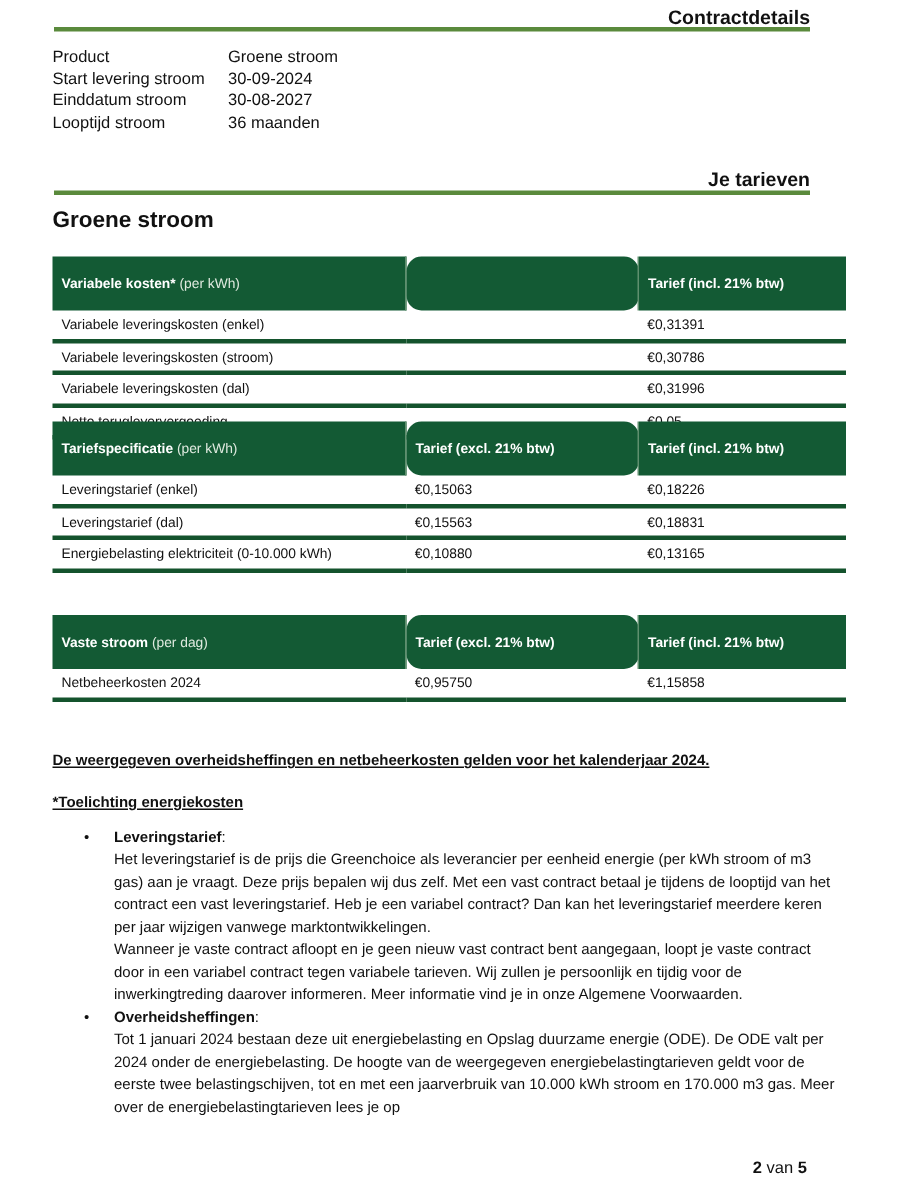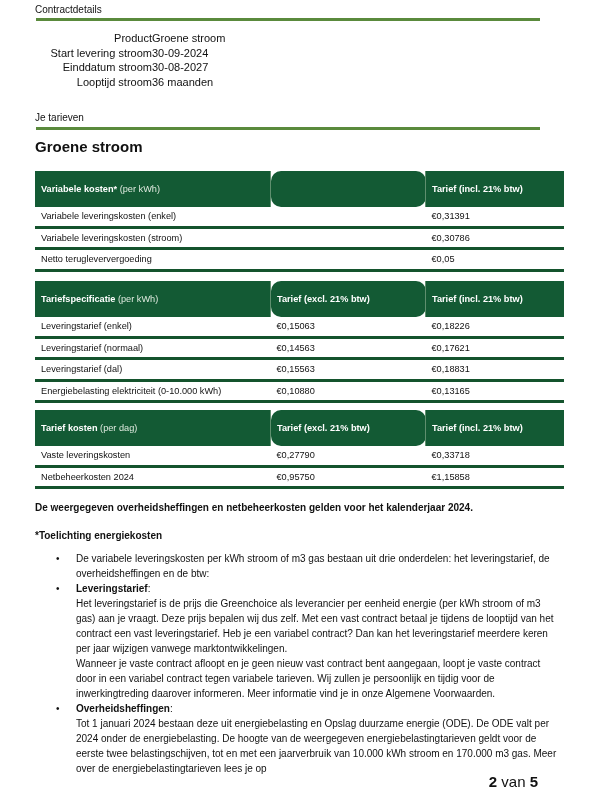--- a/index.html
+++ b/index.html
@@ -1,33 +1,33 @@
 <!DOCTYPE html>
 <html><head>
 <meta charset="utf-8">
 <style>
   html, body { margin:0; padding:0; }
   body { width:608px; height:800px; background:#ffffff; font-family:"Liberation Sans", sans-serif; color:#111; position:relative; overflow:hidden; }
-  .section-head { position:absolute; left:35px; width:505px; font-weight:normal; font-size:10px; }
+  .section-head { position:absolute; left:35px; width:505px; font-weight:bold; font-size:13px;text-align:right; }
   .section-rule { position:absolute; left:36px; width:504px; height:3px; background:#5a8a3c; }
   .kv { position:absolute; left:35px; font-size:11px; line-height:14.5px; }
   .kv .row { display:flex; }
-  .kv .k { width:117px;text-align:right; }
+  .kv .k { width:117px; }
   .title { position:absolute; left:35px; top:138px; font-size:15px; font-weight:bold; }
   table.tarief { position:absolute; left:35px; width:529px; border-collapse:collapse; font-size:9.2px; }
   table.tarief th { background:#135a34; color:#fff; text-align:left; font-weight:bold; padding:0 6px; height:36px; border-right:1px solid #5f8f6e; }
   table.tarief th:last-child { border-right:none; }
   table.tarief th .sub { font-weight:normal; color:#dfeadf;margin-top:25px; }
   table.tarief td { padding:0 6px; height:18.5px; border-bottom:3px solid #14532d; }
   .c1 { width:223px; } .c2 { width:142px;border-radius:10px; }
-  .note { position:absolute; left:35px; font-size:10px; font-weight:bold; }
+  .note { position:absolute; left:35px; font-size:10px; font-weight:bold;text-decoration:underline; }
   ul.expl { position:absolute; left:58px; top:551px; width:500px; margin:0; padding:0; list-style:none; font-size:10px; line-height:15px; }
   ul.expl li { position:relative; padding-left:18px; }
   ul.expl li::before { content:"•"; position:absolute; left:-2px; top:0; }
-  .page { position:absolute; right:70px; top:773px; font-size:15px; }
+  .page { position:absolute; right:70px; top:773px; font-size:11px; }
 </style>
 </head>
 <body>
 
 <div class="section-head" style="top:4px;">Contractdetails</div>
 <div class="section-rule" style="top:18px;"></div>
 
 <div class="kv" style="top:31px;">
   <div class="row">
       <span class="k">Product</span>
@@ -63,79 +63,73 @@
         <td>Variabele leveringskosten (enkel)</td>
         <td></td>
         <td>€0,31391</td>
       </tr>
   <tr>
         <td>Variabele leveringskosten (stroom)</td>
         <td></td>
         <td>€0,30786</td>
       </tr>
   <tr>
+        <td>Variabele leveringskosten (dal)</td>
+        <td></td>
+        <td>€0,31996</td>
+      </tr>
+  <tr>
         <td>Netto terugleververgoeding</td>
         <td></td>
         <td>€0,05</td>
       </tr>
 </tbody>
   </table>
 
 <table class="tarief" style="top:281px;">
   <tbody>
       <tr>
     <th class="c1"><span>Tariefspecificatie</span><span class="sub">  (per kWh)</span></th>
     <th class="c2">Tarief (excl. 21% btw)</th>
     <th>Tarief (incl. 21% btw)</th>
   </tr>
   <tr>
         <td>Leveringstarief (enkel)</td>
         <td>€0,15063</td>
         <td>€0,18226</td>
       </tr>
   <tr>
-        <td>Leveringstarief (normaal)</td>
-        <td>€0,14563</td>
-        <td>€0,17621</td>
-      </tr>
-  <tr>
         <td>Leveringstarief (dal)</td>
         <td>€0,15563</td>
         <td>€0,18831</td>
       </tr>
   <tr>
         <td>Energiebelasting elektriciteit (0-10.000 kWh)</td>
         <td>€0,10880</td>
         <td>€0,13165</td>
       </tr>
 </tbody>
   </table>
 
 <table class="tarief" style="top:410px;">
   <tbody>
       <tr>
-    <th class="c1"><span>Tarief kosten</span><span class="sub"> (per dag)</span></th>
+    <th class="c1"><span>Vaste stroom</span><span class="sub"> (per dag)</span></th>
     <th class="c2">Tarief (excl. 21% btw)</th>
     <th>Tarief (incl. 21% btw)</th>
   </tr>
-  <tr>
-        <td>Vaste leveringskosten</td>
-        <td>€0,27790</td>
-        <td>€0,33718</td>
-      </tr>
   <tr>
         <td>Netbeheerkosten 2024</td>
         <td>€0,95750</td>
         <td>€1,15858</td>
       </tr>
 </tbody>
   </table>
 
 <div class="note" style="top:502px;">De weergegeven overheidsheffingen en netbeheerkosten gelden voor het kalenderjaar 2024.</div>
 <div class="note" style="top:530px;">*Toelichting energiekosten</div>
 
 <ul class="expl">
-  <li><span>De variabele leveringskosten per kWh stroom of m3 gas bestaan uit drie onderdelen: het leveringstarief, de overheidsheffingen en de btw:</span></li>
   <li><b>Leveringstarief</b>:<br><span>Het leveringstarief is de prijs die Greenchoice als leverancier per eenheid energie (per kWh stroom of m3 gas) aan je vraagt. Deze prijs bepalen wij dus zelf. Met een vast contract betaal je tijdens de looptijd van het contract een vast leveringstarief. Heb je een variabel contract? Dan kan het leveringstarief meerdere keren per jaar wijzigen vanwege marktontwikkelingen.</span><br><span> Wanneer je vaste contract afloopt en je geen nieuw vast contract bent aangegaan, loopt je vaste contract door in een variabel contract tegen variabele tarieven. Wij zullen je persoonlijk en tijdig voor de inwerkingtreding daarover informeren. Meer informatie vind je in onze Algemene Voorwaarden.</span></li>
   <li><b>Overheidsheffingen</b>:<br><span>Tot 1 januari 2024 bestaan deze uit energiebelasting en Opslag duurzame energie (ODE). De ODE valt per 2024 onder de energiebelasting. De hoogte van de weergegeven energiebelastingtarieven geldt voor de eerste twee belastingschijven, tot en met een jaarverbruik van 10.000 kWh stroom en 170.000 m3 gas. Meer over de energiebelastingtarieven lees je op</span></li>
 </ul>
 
 <div class="page"><b>2</b><span> van </span><b>5</b></div>
 
 </body></html>

